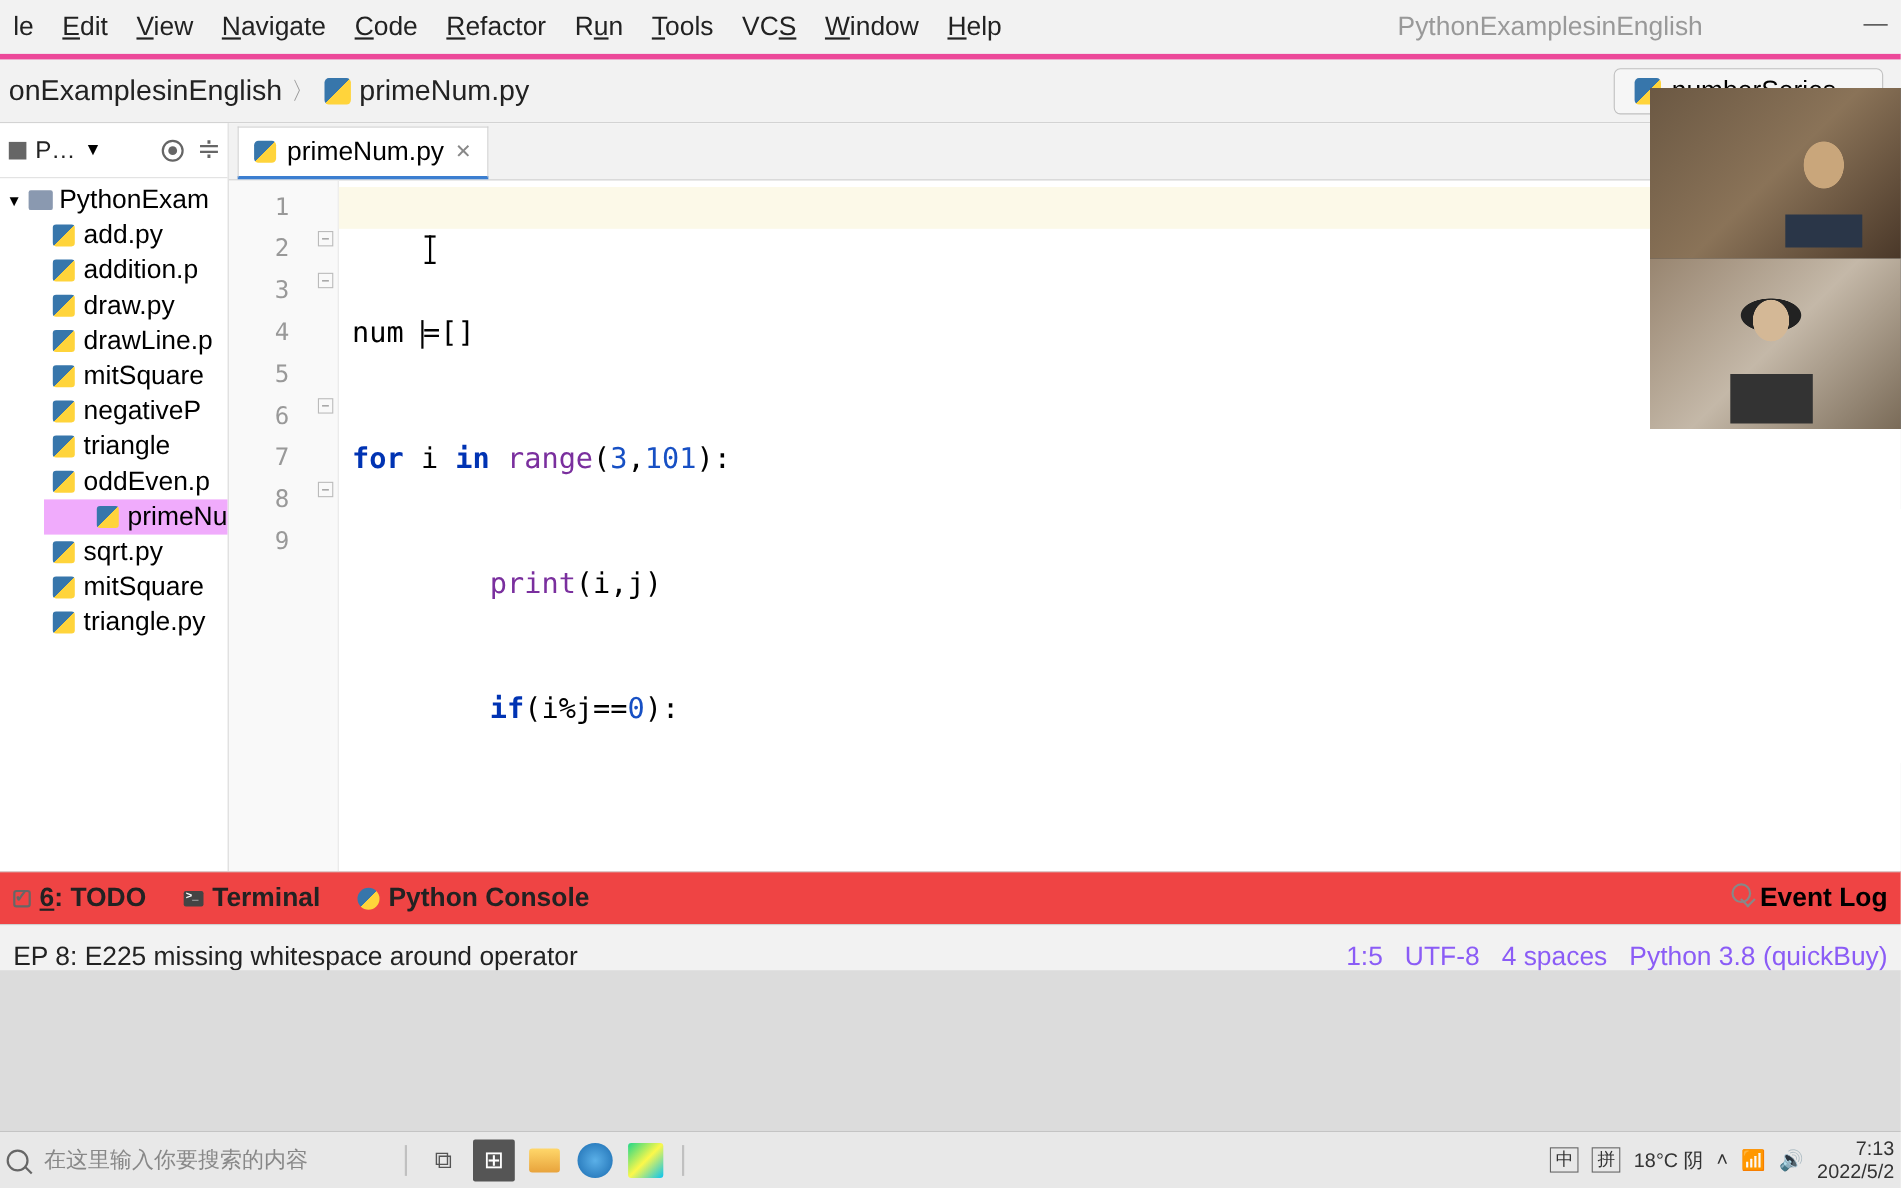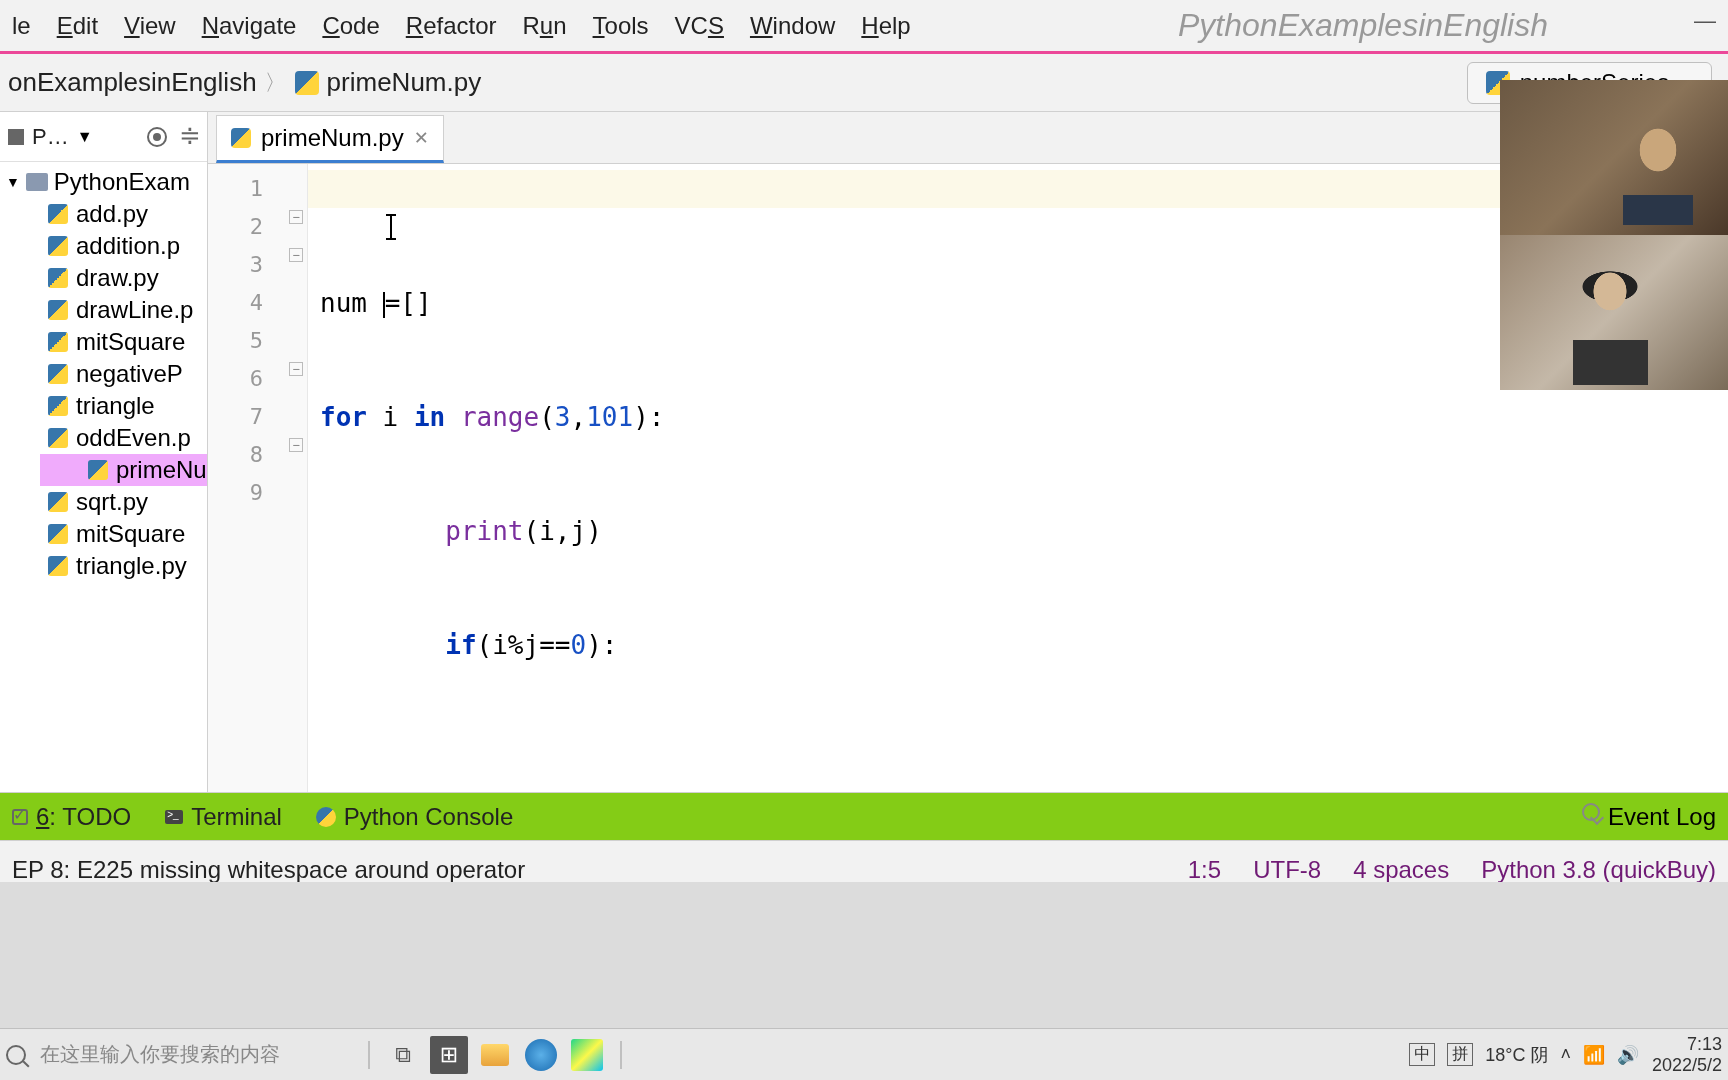--- a/index.html
+++ b/index.html
@@ -1,22 +1,22 @@
 <!DOCTYPE html>
 <html><head>
 <meta charset="utf-8">
 <style>
 * { box-sizing: border-box; margin: 0; padding: 0; }
 body { font-family: "Segoe UI", Arial, sans-serif; font-size: 14px; background: #f0f0f0; width: 1728px; height: 1080px; overflow: hidden; position: relative; }
 
-.top-bar { height: 54px; background: #f2f2f2; border-bottom: 3px solid #ec4899; display: flex; align-items: center; padding: 0 8px; position: relative; }
+.top-bar { height: 54px; background: #f2f2f2; border-bottom: 5px solid #ec4899; display: flex; align-items: center; padding: 0 8px; position: relative; }
 .menu-bar { display: flex; gap: 18px; padding-left: 0; }
 .menu-item { font-size: 24px; color: #222; cursor: pointer; padding: 2px 4px; }
 .menu-item .u { text-decoration: underline; }
-.project-title { position: absolute; right: 180px; font-size: 32px; color: #999; font-style: italic; }
+.project-title { position: absolute; right: 180px; font-size: 24px; color: #999; }
 .window-controls { position: absolute; right: 12px; top: 8px; font-size: 22px; color: #555; }
 
 .breadcrumb-bar { height: 58px; background: #f2f2f2; border-bottom: 1px solid #d0d0d0; display: flex; align-items: center; padding: 0 8px; gap: 8px; }
 .breadcrumb-item { display: flex; align-items: center; gap: 8px; font-size: 26px; color: #222; cursor: pointer; }
 .py-icon { width: 24px; height: 24px; background: linear-gradient(135deg,#3776ab 50%,#ffd43b 50%); border-radius: 4px; display: inline-block; }
 .chevron { color: #999; font-size: 22px; }
 .run-config { margin-left: auto; margin-right: 8px; display: flex; align-items: center; gap: 10px; padding: 6px 18px; border: 1px solid #c0c0c0; border-radius: 6px; background: #f6f6f6; font-size: 24px; cursor: pointer; }
 .chev-down { font-size: 14px; color: #555; }
 
 .main { display: flex; height: 680px; }
@@ -60,35 +60,35 @@
 .cursor-ibeam:before, .cursor-ibeam:after { content:""; position:absolute; left:-4px; width:10px; height:2px; background:#000; }
 .cursor-ibeam:after { bottom:0; }
 .cursor-ibeam .stem { position:absolute; left:0; top:0; bottom:0; width:2px; background:#000; }
 
 .webcam-stack { position:absolute; right:0; top:80px; width:228px; height:310px; background:#333; display:flex; flex-direction:column; }
 .webcam-1 { flex:1; background:linear-gradient(135deg,#6b5843,#8a7358,#4a3829); position:relative; }
 .webcam-1:after { content:""; position:absolute; right:30px; bottom:10px; width:80px; height:100px; background:radial-gradient(ellipse 30px 35px at 50% 25%, #c9a67b 0%, #c9a67b 60%, transparent 62%), linear-gradient(#2a3648,#2a3648) center 70px / 70px 50px no-repeat; }
 .webcam-2 { flex:1; background:linear-gradient(135deg,#988570,#c4b8a8,#7a6b58); position:relative; }
 .webcam-2:after { content:""; position:absolute; left:60px; bottom:5px; width:100px; height:120px; background:radial-gradient(ellipse 28px 32px at 50% 22%, #d4b896 0%, #d4b896 58%, transparent 60%), radial-gradient(ellipse 45px 25px at 50% 18%, #222, #222 60%, transparent 62%), linear-gradient(#333,#333) center 75px / 75px 45px no-repeat; }
 
-.tools-bar { height:48px; background:#84cc16; border-top:1px solid #d0d0d0; display:flex; align-items:center; padding:0 12px; gap:34px; font-size:24px; }
+.tools-bar { height:48px; background:#ef4444; border-top:1px solid #d0d0d0; display:flex; align-items:center; padding:0 12px; gap:34px; font-size:24px;font-weight:bold; }
 .tool-btn { display:flex; align-items:center; gap:8px; cursor:pointer; color:#222; }
 .tool-btn .u { text-decoration:underline; }
 .ic-todo { width:16px; height:16px; border:2px solid #666; border-radius:3px; display:inline-block; position:relative; }
 .ic-todo:after { content:"✓"; position:absolute; left:-1px; top:-6px; font-size:16px; color:#666; }
 .ic-term { width:18px; height:14px; background:#444; display:inline-block; border-radius:2px; position:relative; }
 .ic-term:after { content:">_"; color:#fff; font-size:10px; position:absolute; left:2px; top:-1px; }
 .ic-py { width:20px; height:20px; background:linear-gradient(135deg,#3776ab 50%,#ffd43b 50%); border-radius:50%; display:inline-block; }
 .event-log { margin-left:auto; display:flex; align-items:flex-start; gap:8px; font-size:24px; cursor:pointer; }
 .ic-log { width:18px; height:18px; border:2px solid #888; border-radius:50%; display:inline-block; position:relative; }
 .ic-log:after { content:""; position:absolute; right:-4px; bottom:-4px; width:8px; height:8px; border-right:2px solid #888; border-bottom:2px solid #888; transform:rotate(45deg); }
 
 .status-bar { height:58px; background:#f2f2f2; border-top:1px solid #d0d0d0; display:flex; align-items:center; padding:0 12px; font-size:24px; }
 .status-left { color:#222; }
-.status-right { margin-left:auto; display:flex; gap:32px; color:#701a75;align-items:center; }
+.status-right { margin-left:auto; display:flex; gap:20px; color:#8b5cf6;align-items:center; }
 
 .taskbar { position:absolute; bottom:0; left:0; right:0; height:52px; background:#e8e8e8; border-top:1px solid #c0c0c0; display:flex; align-items:center; padding:0 6px; gap:8px; font-size:16px; }
 .tb-search-ic { width:20px; height:20px; border:2px solid #666; border-radius:50%; position:relative; }
 .tb-search-ic:after { content:""; position:absolute; width:8px; height:2px; background:#666; right:-6px; bottom:-2px; transform:rotate(45deg); }
 .tb-search { width:320px; color:#888; padding-left:6px; font-size:20px; }
 .tb-sep { width:2px; height:28px; background:#c0c0c0; margin:0 6px; }
 .tb-btn { width:38px; height:38px; display:flex; align-items:center; justify-content:center; cursor:pointer; font-size:22px; }
 .tb-apps { background:#555; color:#fff; border-radius:2px; }
 .tb-folder { background:linear-gradient(#ffd76a,#e8a33c); border-radius:3px; }
 .tb-blue { background:radial-gradient(circle,#5bb0e8,#1a6bb0); border-radius:50%; width:32px; height:32px; }

